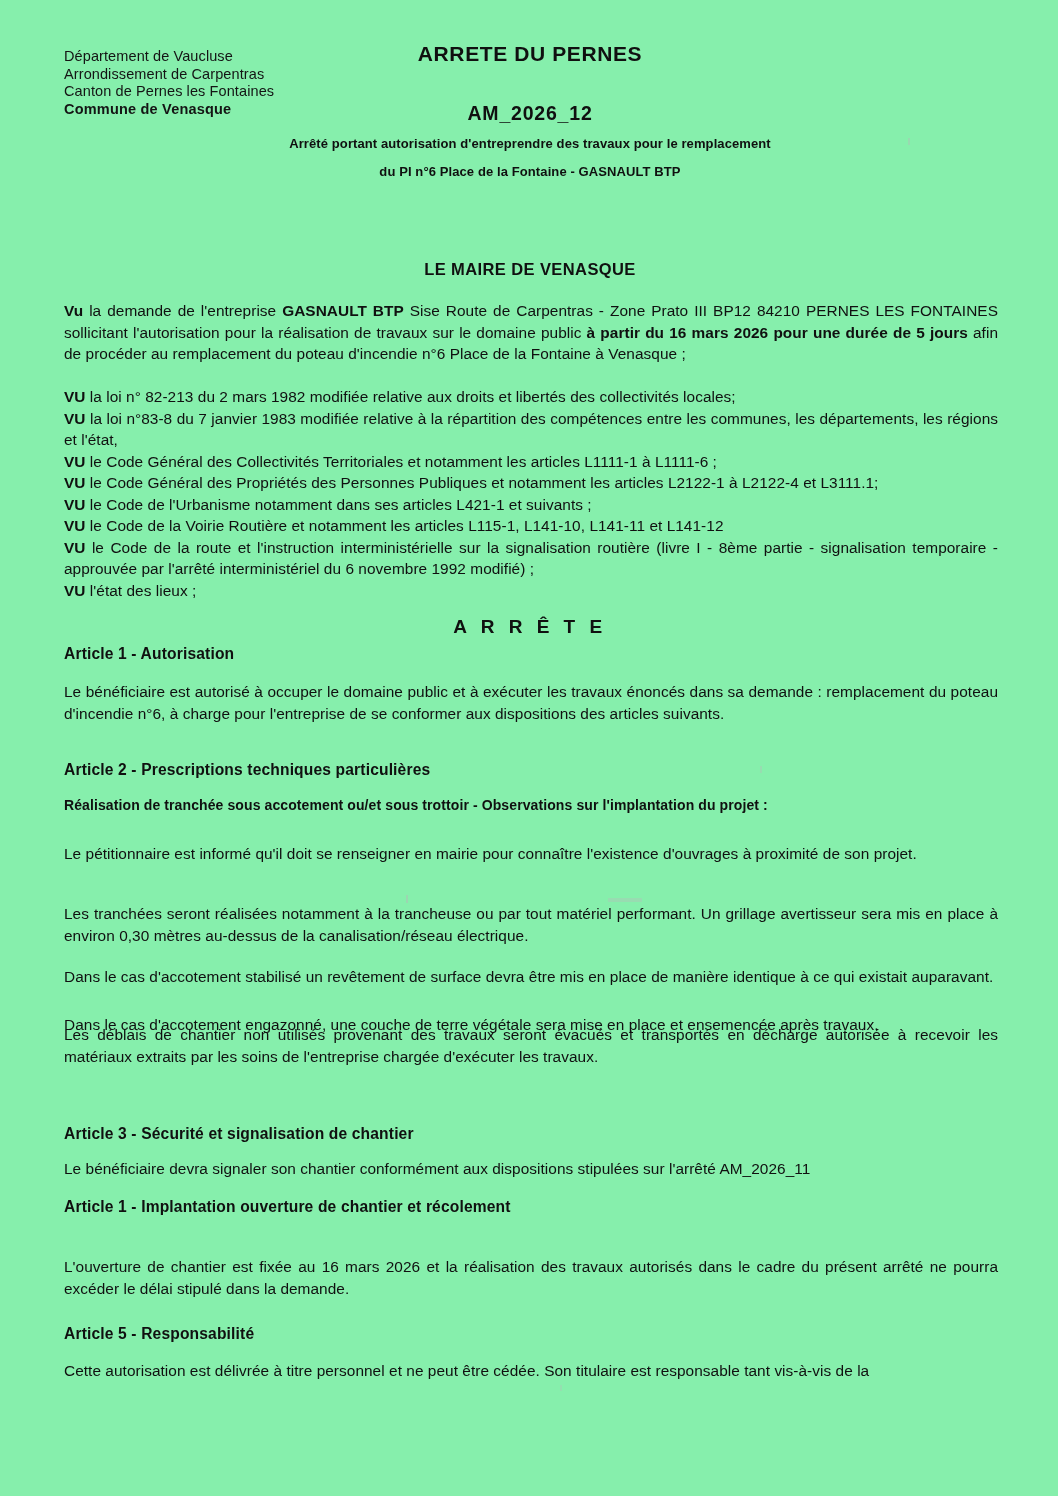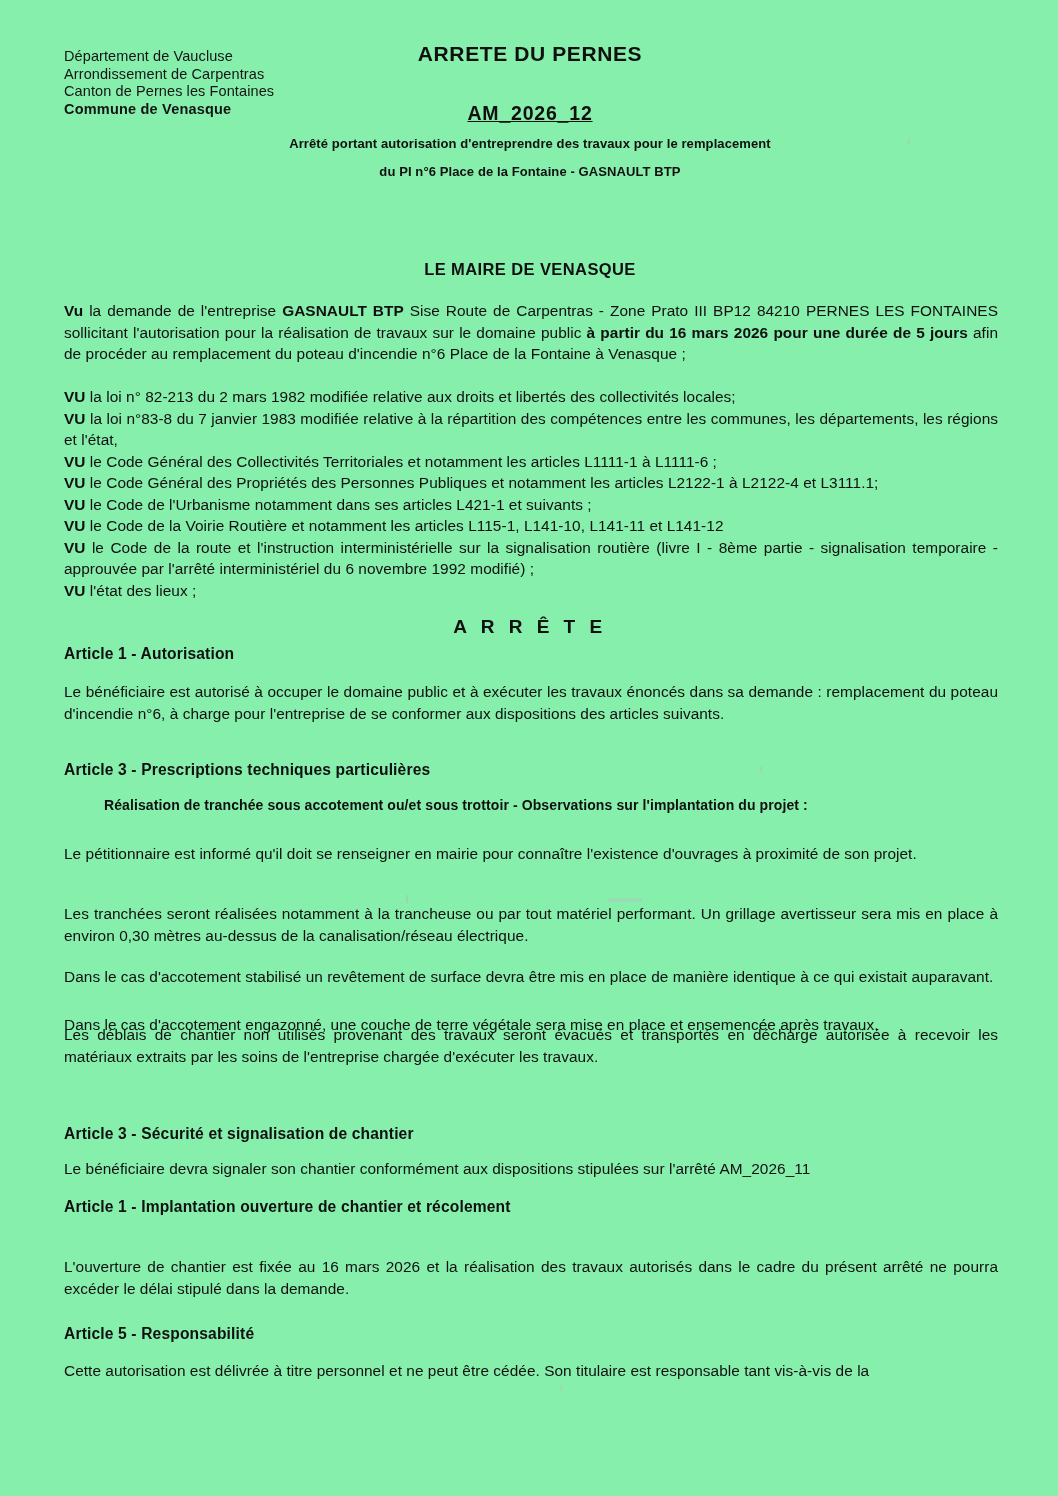--- a/index.html
+++ b/index.html
@@ -58,21 +58,20 @@
   }
   .doc-ref {
     position: absolute;
     left: 0;
     top: 102px;
     width: 936px;
     text-align: center;
     font-size: 19.5px;
     font-weight: bold;
     letter-spacing: 0.8px;
-    text-decoration: underline;
   }
   .doc-subject {
     position: absolute;
     left: 0;
     top: 130px;
     width: 936px;
     text-align: center;
     font-size: 13px;
     font-weight: bold;
     line-height: 28px;
@@ -104,21 +103,20 @@
   .b { font-weight: bold; }
   .art-head {
     font-size: 15.6px;
     font-weight: bold;
     letter-spacing: 0.15px;
   }
   .sub-head {
     font-size: 14px;
     font-weight: bold;
     letter-spacing: 0.1px;
-    margin-left: 40px;
   }
 
   
   .blk { position: absolute; width: 936px; }
   .blk.indent { left: 2px; width: 934px; }
 
   #maire-head   { top: 260px; }
   #vu-intro     { top: 300px; }
   #vu-list      { top: 386px; }
   #arrete-word  { top: 616px; }
@@ -182,21 +180,21 @@
       <div class="para"><span class="b">VU</span><span> le Code de la Voirie Routière et notamment les articles L115-1, L141-10, L141-11 et L141-12</span></div>
       <div class="para"><span class="b">VU</span><span> le Code de la route et l'instruction interministérielle sur la signalisation routière (livre I - 8ème partie - signalisation temporaire - approuvée par l'arrêté interministériel du 6 novembre 1992 modifié) ;</span></div>
       <div class="para"><span class="b">VU</span><span> l'état des lieux ;</span></div>
     </div>
 
     <div class="blk arrete-word" id="arrete-word">A R R Ê T E</div>
 
     <div class="blk indent art-head" id="art1-head">Article 1 - Autorisation</div>
     <div class="blk indent para" id="art1-body">Le bénéficiaire est autorisé à occuper le domaine public et à exécuter les travaux énoncés dans sa demande : remplacement du poteau d'incendie n°6, à charge pour l'entreprise de se conformer aux dispositions des articles suivants.</div>
 
-    <div class="blk indent art-head" id="art2-head">Article 3 - Prescriptions techniques particulières</div>
+    <div class="blk indent art-head" id="art2-head">Article 2 - Prescriptions techniques particulières</div>
     <div class="blk indent sub-head" id="art2-sub">Réalisation de tranchée sous accotement ou/et sous trottoir - Observations sur l'implantation du projet :</div>
     <div class="blk indent para" id="art2-p1">Le pétitionnaire est informé qu'il doit se renseigner en mairie pour connaître l'existence d'ouvrages à proximité de son projet.</div>
     <div class="blk indent para" id="art2-p2">Les tranchées seront réalisées notamment à la trancheuse ou par tout matériel performant. Un grillage avertisseur sera mis en place à environ 0,30 mètres au-dessus de la canalisation/réseau électrique.</div>
     <div class="blk indent para" id="art2-p3">Dans le cas d'accotement stabilisé un revêtement de surface devra être mis en place de manière identique à ce qui existait auparavant.</div>
     <div class="blk indent para" id="art2-p4">Dans le cas d'accotement engazonné, une couche de terre végétale sera mise en place et ensemencée après travaux.</div>
     <div class="blk indent para" id="art2-p5">Les déblais de chantier non utilisés provenant des travaux seront évacués et transportés en décharge autorisée à recevoir les matériaux extraits par les soins de l'entreprise chargée d'exécuter les travaux.</div>
 
     <div class="blk indent art-head" id="art3-head">Article 3 - Sécurité et signalisation de chantier</div>
     <div class="blk indent para" id="art3-body">Le bénéficiaire devra signaler son chantier conformément aux dispositions stipulées sur l'arrêté AM_2026_11</div>
 

